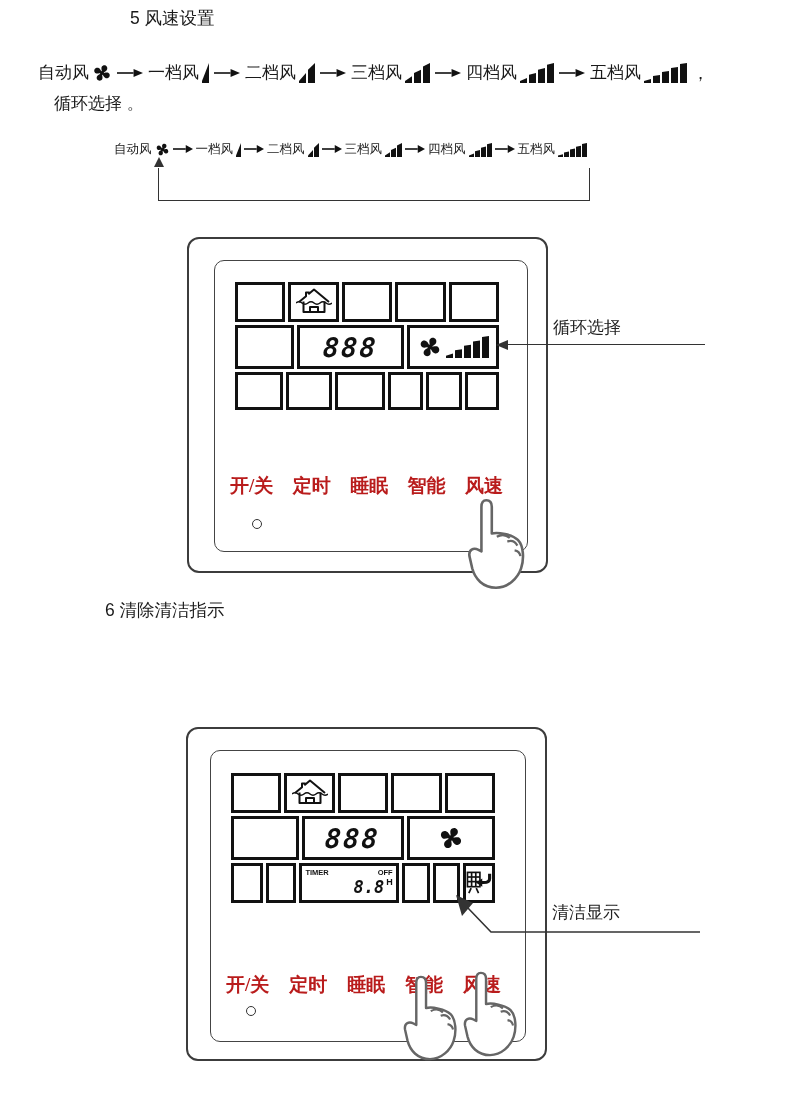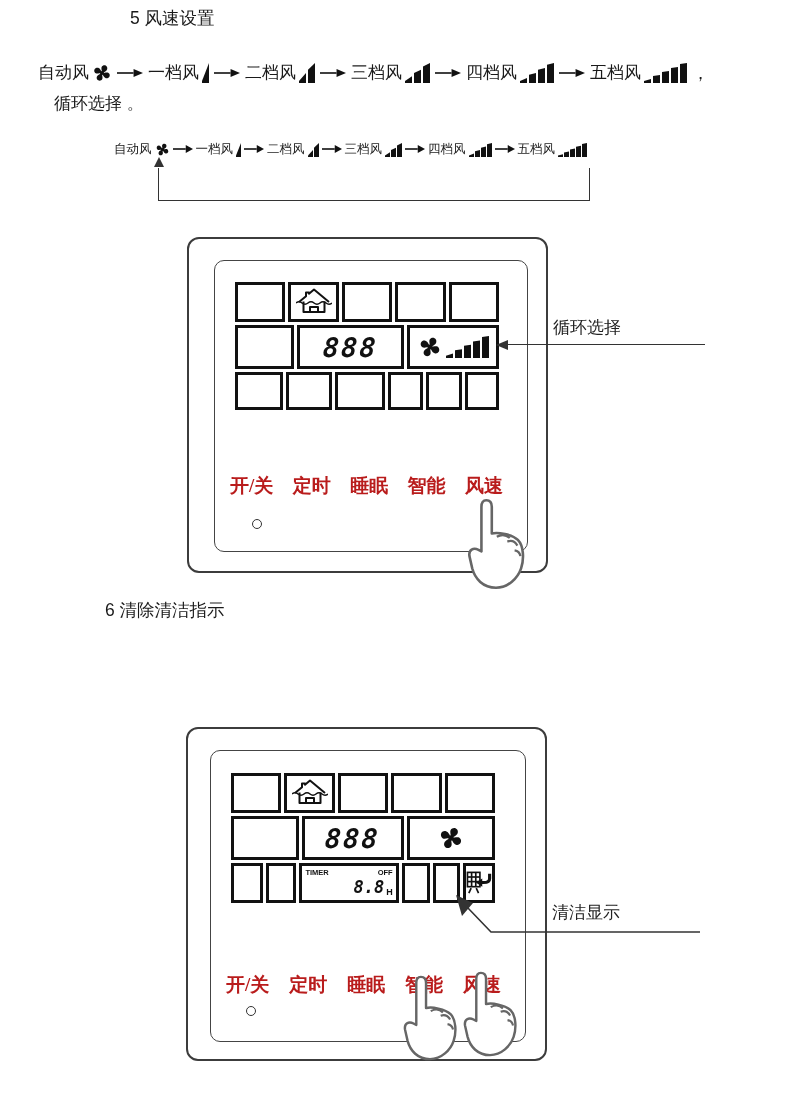--- a/index.html
+++ b/index.html
@@ -25,21 +25,21 @@
   
   .panel{position:absolute;border:2px solid #3c3c3c;border-radius:12px;background:#fff;}
   .panel-inner{position:absolute;border:1.7px solid #444;border-radius:10px;background:#fff;}
   .lcd{position:absolute;display:flex;flex-direction:column;gap:3px;}
   .lcd-row{display:flex;gap:3px;}
   .lcd-cell{border:3px solid #111;background:#fff;display:flex;align-items:center;justify-content:center;position:relative;}
   .lcd-digits{font-family:"DejaVu Sans Mono",monospace;font-weight:bold;font-style:italic;
               font-size:27px;letter-spacing:2px;color:#111;transform:skewX(-4deg);}
   .timer-cell{flex-direction:column;justify-content:flex-start;padding:2px 3px;}
   .timer-top{display:flex;justify-content:space-between;width:100%;font-size:7.5px;font-weight:bold;color:#111;}
-  .timer-bottom{display:flex;align-items:flex-end;gap:2px;margin-left:48px;}
+  .timer-bottom{display:flex;align-items:flex-start;gap:2px;margin-left:48px;}
   .timer-digits{font-family:"DejaVu Sans Mono",monospace;font-weight:bold;font-style:italic;font-size:17px;color:#111;}
   .timer-unit{font-size:9px;font-weight:bold;color:#111;}
 
   .btn-row{position:absolute;display:flex;justify-content:space-between;align-items:flex-start;
            font-family:"Liberation Serif","DejaVu Serif",serif;font-weight:600;font-size:19px;color:#b91c1c;margin-top:12px;}
   .btn-row span{cursor:default;}
   .ind-dot{position:absolute;width:8px;height:8px;border:1.8px solid #333;border-radius:50%;background:#fff;}
 
   
   .ann-text{position:absolute;font-family:"Liberation Serif","DejaVu Serif",serif;font-size:17px;color:#222;white-space:nowrap;}

